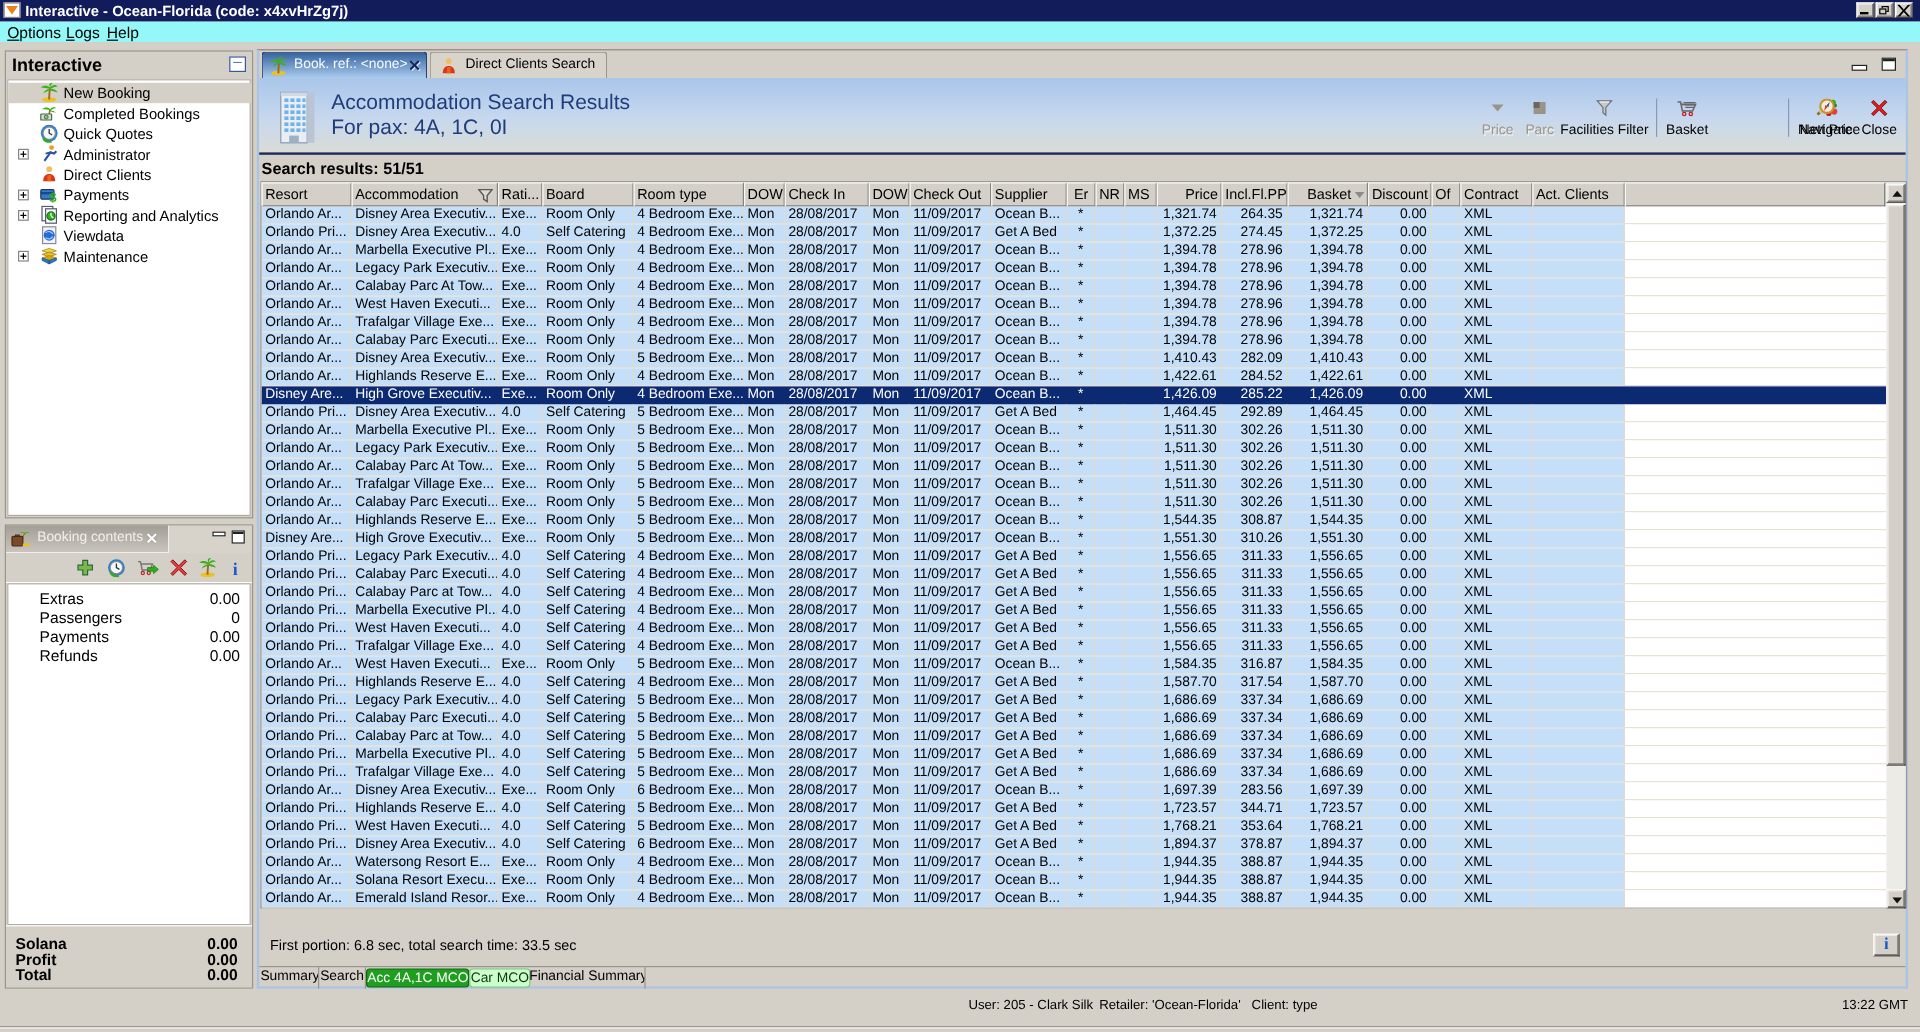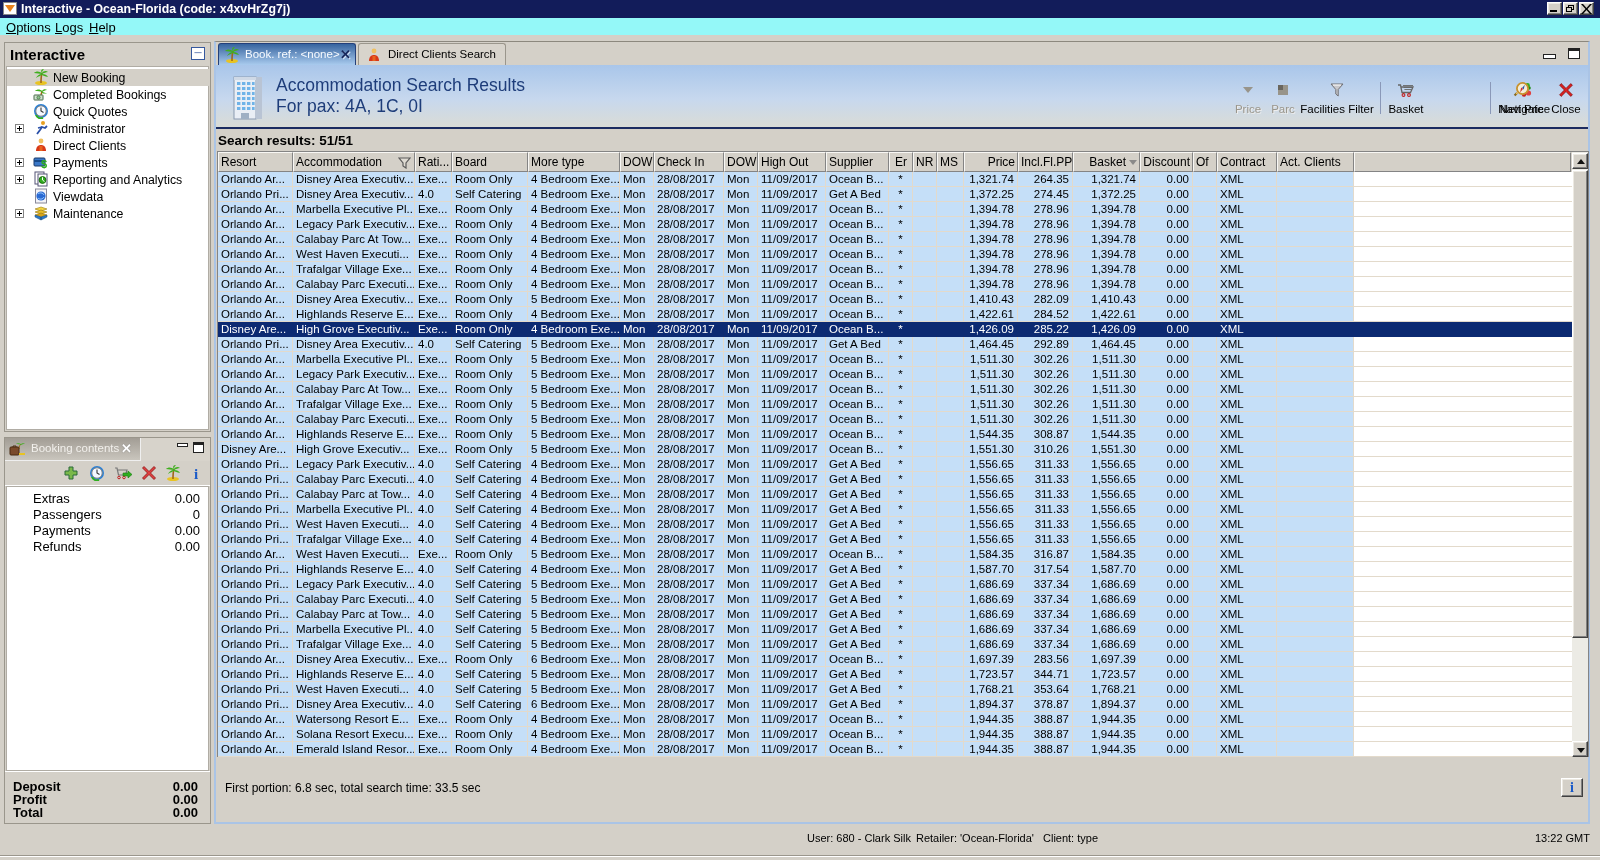--- a/index.html
+++ b/index.html
@@ -262,21 +262,21 @@
         <span class="bl">Payments</span>
         <span class="bv">0.00</span>
       </div>
    <div class="brow" style="top:51px">
         <span class="bl">Refunds</span>
         <span class="bv">0.00</span>
       </div>
  </div>
  <div class="bsum">
    <div class="srow" style="top:7px">
-        <span class="bl">Deposit</span>
+        <span class="bl">Solana</span>
         <span class="bv">0.00</span>
       </div>
    <div class="srow" style="top:20px">
         <span class="bl">Profit</span>
         <span class="bv">0.00</span>
       </div>
    <div class="srow" style="top:33px">
         <span class="bl">Total</span>
         <span class="bv">0.00</span>
       </div>
@@ -381,25 +381,25 @@
     <div class="tbsep" style="left:1274px"></div>
  <div id="searchres">Search results: 51/51</div>
  <div id="grid">
    <div id="ghead">
         <div class="h hl" style="left:0px;width:75px">Resort</div>
         <div class="h hl" style="left:75px;width:122px">Accommodation<svg class="funnel" width="13" height="12" viewBox="0 0 13 12">
             <path d="M1 1h11L8 6v5L5 9V6Z" fill="#dedad2" stroke="#5a5a5a" stroke-width="1.2"></path>
           </svg></div>
         <div class="h hl" style="left:197px;width:37px">Rati...</div>
         <div class="h hl" style="left:234px;width:76px">Board</div>
-        <div class="h hl" style="left:310px;width:92px">More type</div>
+        <div class="h hl" style="left:310px;width:92px">Room type</div>
         <div class="h hl" style="left:402px;width:34px">DOW</div>
         <div class="h hl" style="left:436px;width:70px">Check In</div>
         <div class="h hl" style="left:506px;width:34px">DOW</div>
-        <div class="h hl" style="left:540px;width:68px">High Out</div>
+        <div class="h hl" style="left:540px;width:68px">Check Out</div>
         <div class="h hl" style="left:608px;width:63px">Supplier</div>
         <div class="h hc" style="left:671px;width:24px">Er</div>
         <div class="h hl" style="left:695px;width:24px">NR</div>
         <div class="h hl" style="left:719px;width:27px">MS</div>
         <div class="h hr" style="left:746px;width:54px">Price</div>
         <div class="h hr" style="left:800px;width:55px">Incl.Fl.PP</div>
         <div class="h hr" style="left:855px;width:67px">Basket<span class="sortarr"></span></div>
         <div class="h hr" style="left:922px;width:53px">Discount</div>
         <div class="h hl" style="left:975px;width:24px">Of</div>
         <div class="h hl" style="left:999px;width:60px">Contract</div>
@@ -1271,21 +1271,28 @@
             <path d="M8 5l4 5H4z" fill="#111"></path>
           </svg></div>
      <div id="sthumb"></div>
      <div class="sbtn" style="top:589px"><svg width="16" height="16" viewBox="0 0 16 16">
             <path d="M8 11L4 6h8z" fill="#111"></path>
           </svg></div>
    </div>
  </div>
  <div id="firstp">First portion: 6.8 sec, total search time: 33.5 sec</div>
  <div id="ibtn">i</div>
+ <div id="btabs">
+   <div class="btb" style="left:1px;width:49px">Summary</div>
+   <div class="btb" style="left:50px;width:39px">Search</div>
+   <div class="btb btgreen" style="left:89px;width:86px">Acc 4A,1C MCO</div>
+   <div class="btb btlight" style="left:175px;width:51px">Car MCO</div>
+   <div class="btb" style="left:225px;width:97px">Financial Summary</div>
+ </div>
 </div>
 
 <div id="statusbar">
-  <span style="left:807px">User: 680 - Clark Silk</span>
+  <span style="left:807px">User: 205 - Clark Silk</span>
     <span style="left:916px">Retailer: 'Ocean-Florida'</span>
     <span style="left:1043px">Client: type</span>
   <span style="right:10px">13:22 GMT</span>
   <div class="line"></div>
 </div>
 
 </body></html>

